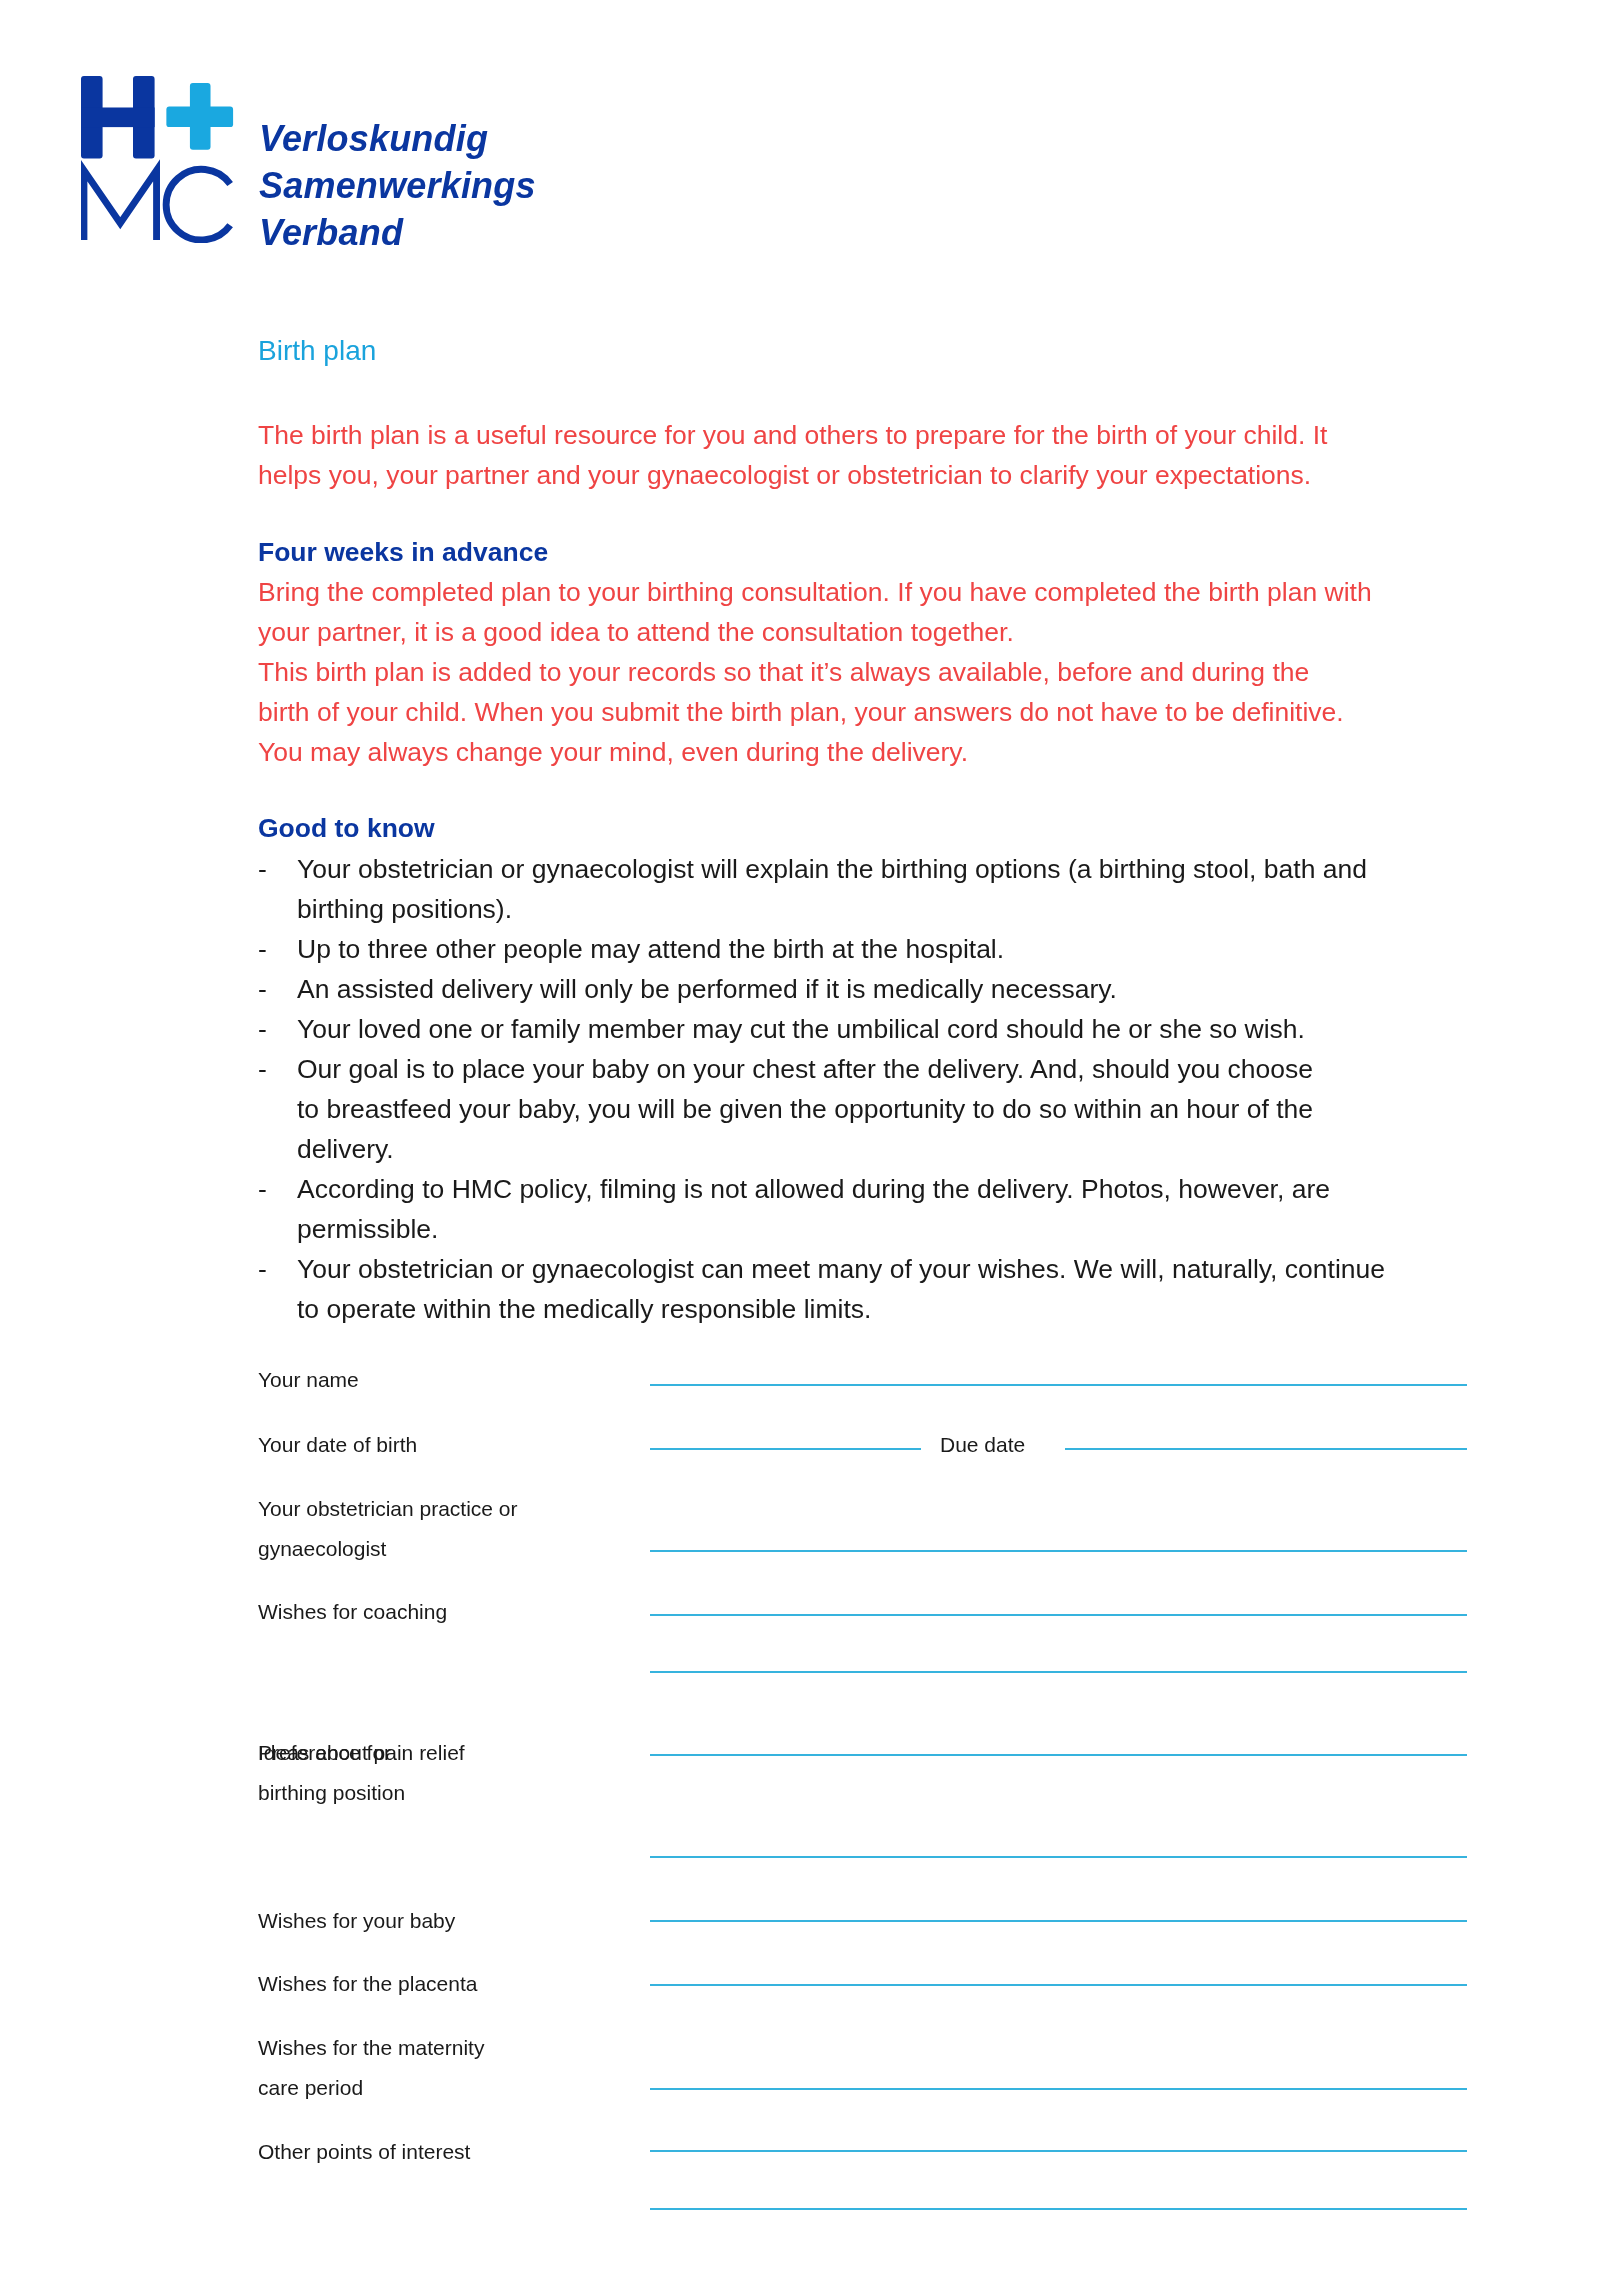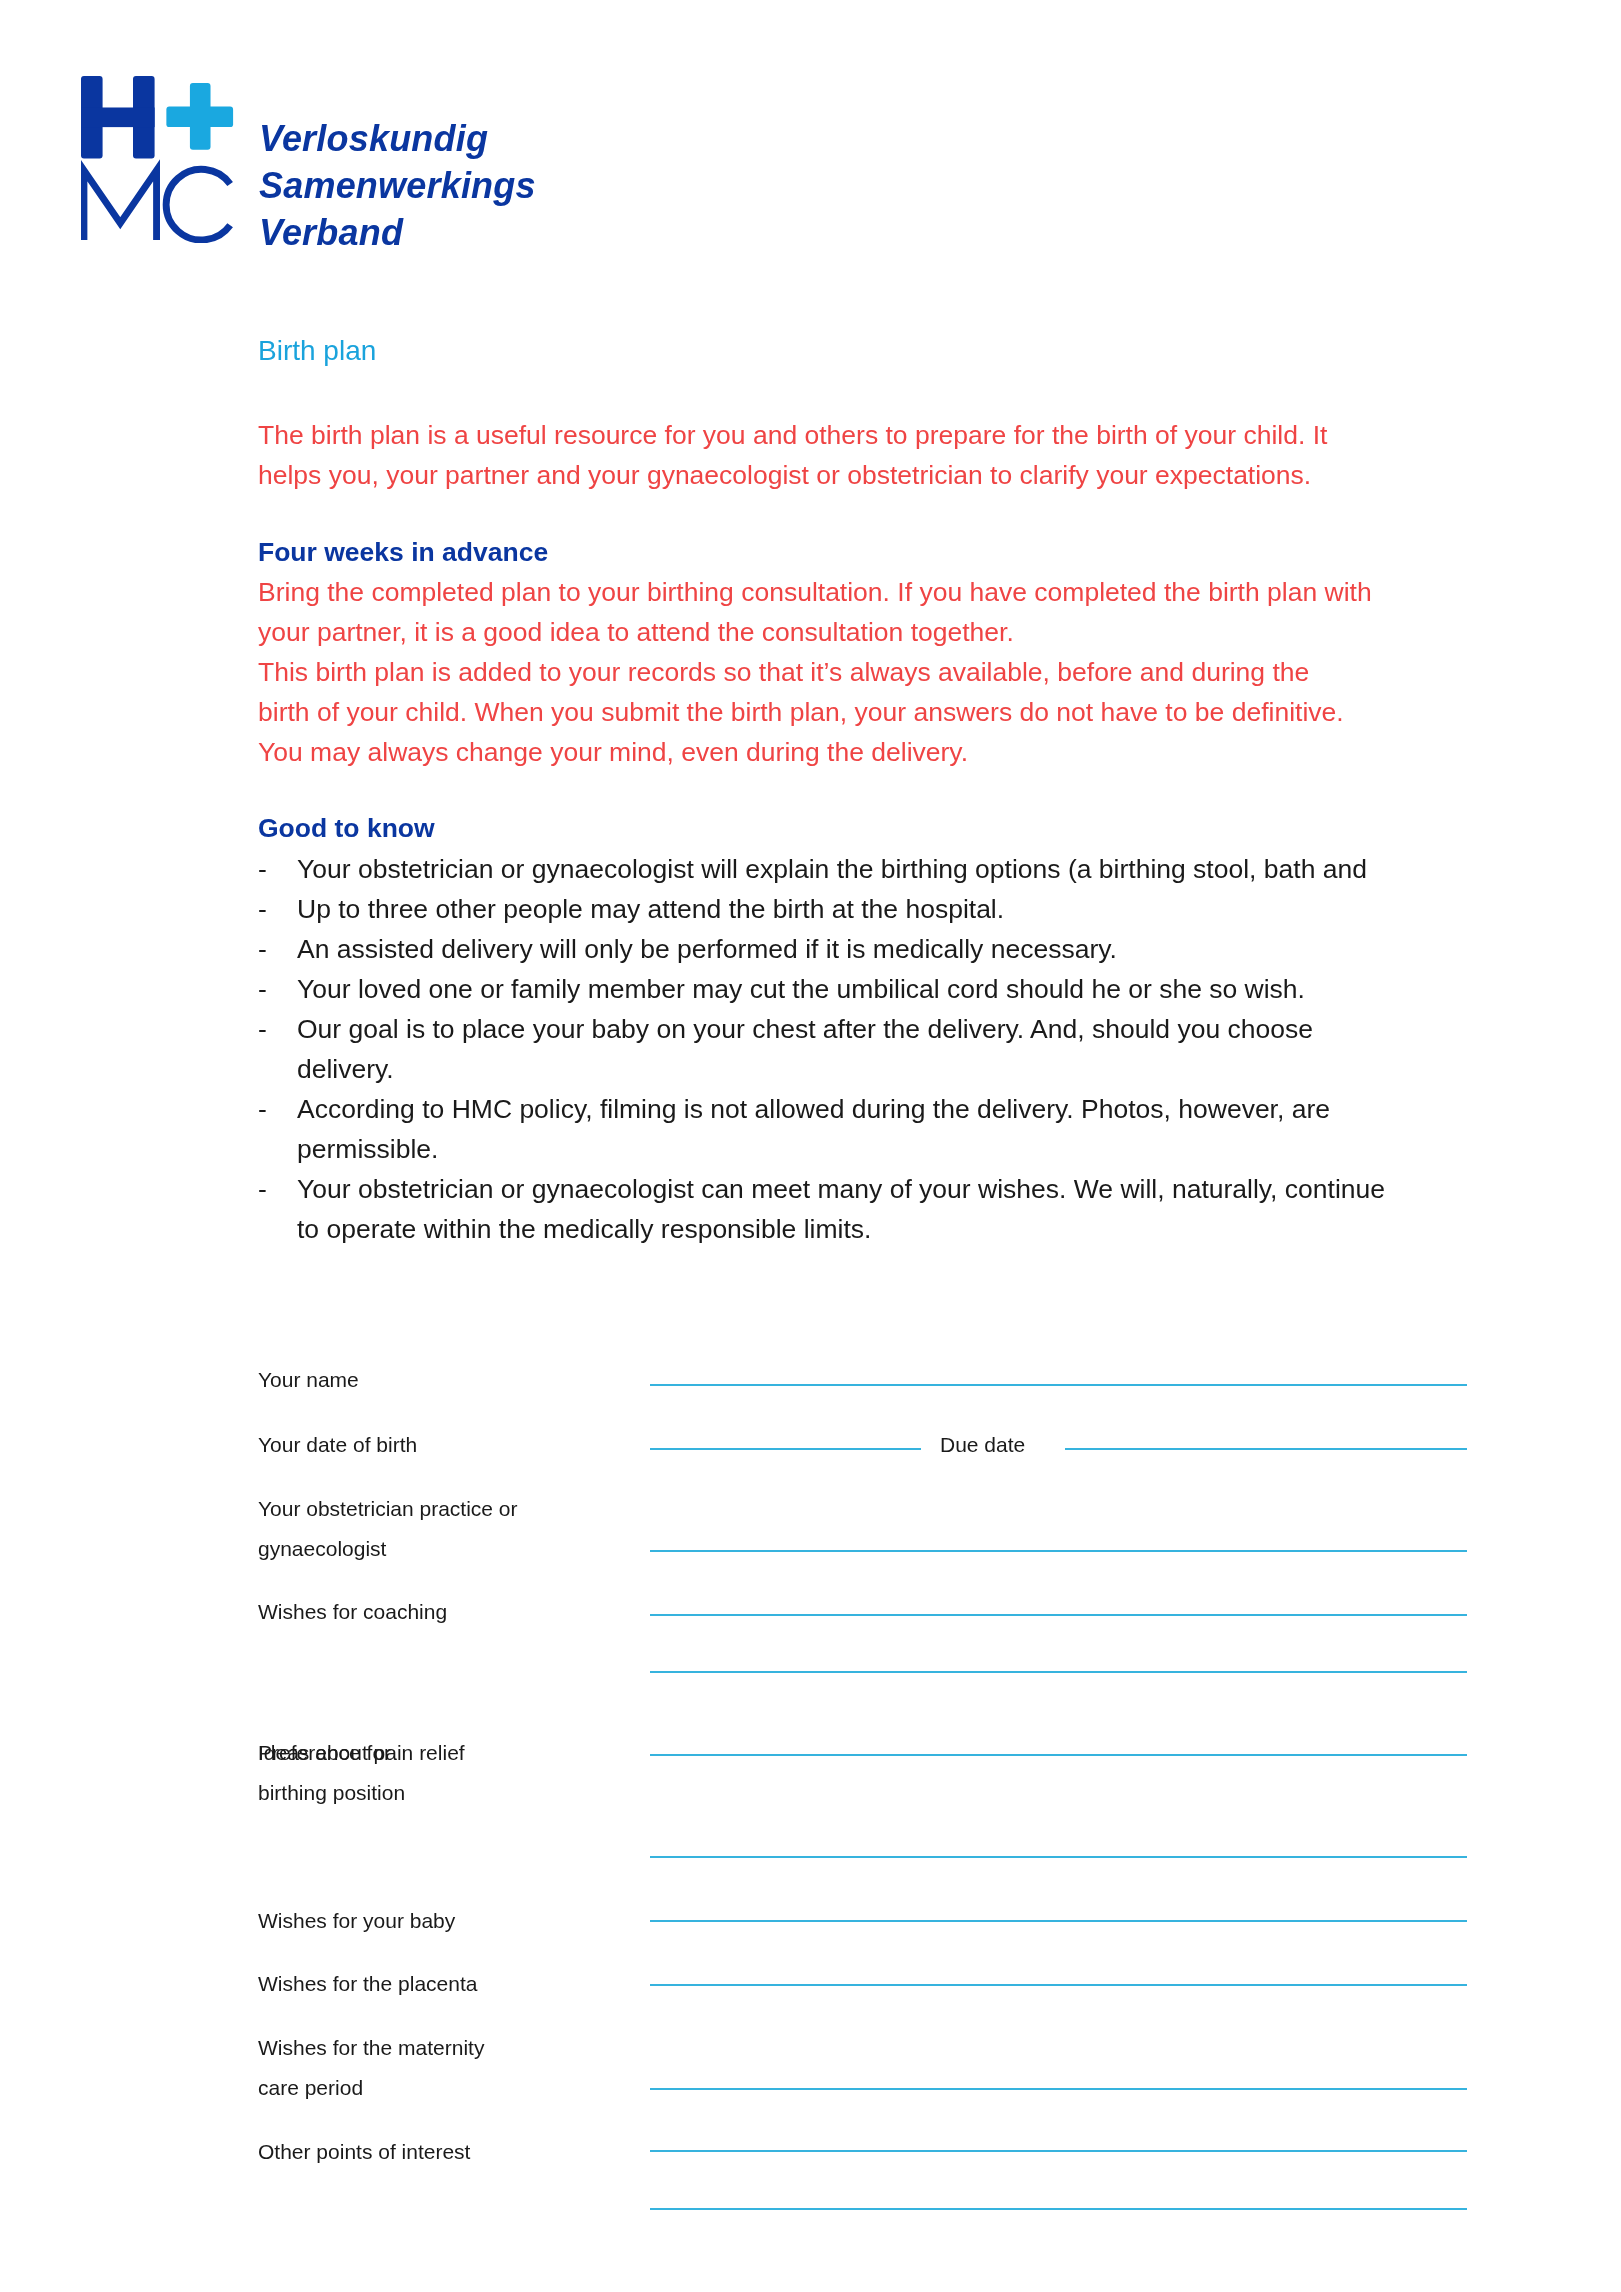--- a/index.html
+++ b/index.html
@@ -68,36 +68,38 @@
   <div>This birth plan is added to your records so that it’s always available, before and during the</div>
   <div>birth of your child. When you submit the birth plan, your answers do not have to be definitive.</div>
   <div>You may always change your mind, even during the delivery.</div>
 </div>
 
 <div class="heading" style="top:809px">Good to know</div>
 <ul class="bullets">
   <li>
     <span class="dash">-</span>
     <div>Your obstetrician or gynaecologist will explain the birthing options (a birthing stool, bath and</div>
+    <div>birthing positions).</div>
   </li>
   <li>
     <span class="dash">-</span>
     <div>Up to three other people may attend the birth at the hospital.</div>
   </li>
   <li>
     <span class="dash">-</span>
     <div>An assisted delivery will only be performed if it is medically necessary.</div>
   </li>
   <li>
     <span class="dash">-</span>
     <div>Your loved one or family member may cut the umbilical cord should he or she so wish.</div>
   </li>
   <li>
     <span class="dash">-</span>
     <div>Our goal is to place your baby on your chest after the delivery. And, should you choose</div>
+    <div>to breastfeed your baby, you will be given the opportunity to do so within an hour of the</div>
     <div>delivery.</div>
   </li>
   <li>
     <span class="dash">-</span>
     <div>According to HMC policy, filming is not allowed during the delivery. Photos, however, are</div>
     <div>permissible.</div>
   </li>
   <li>
     <span class="dash">-</span>
     <div>Your obstetrician or gynaecologist can meet many of your wishes. We will, naturally, continue</div>

